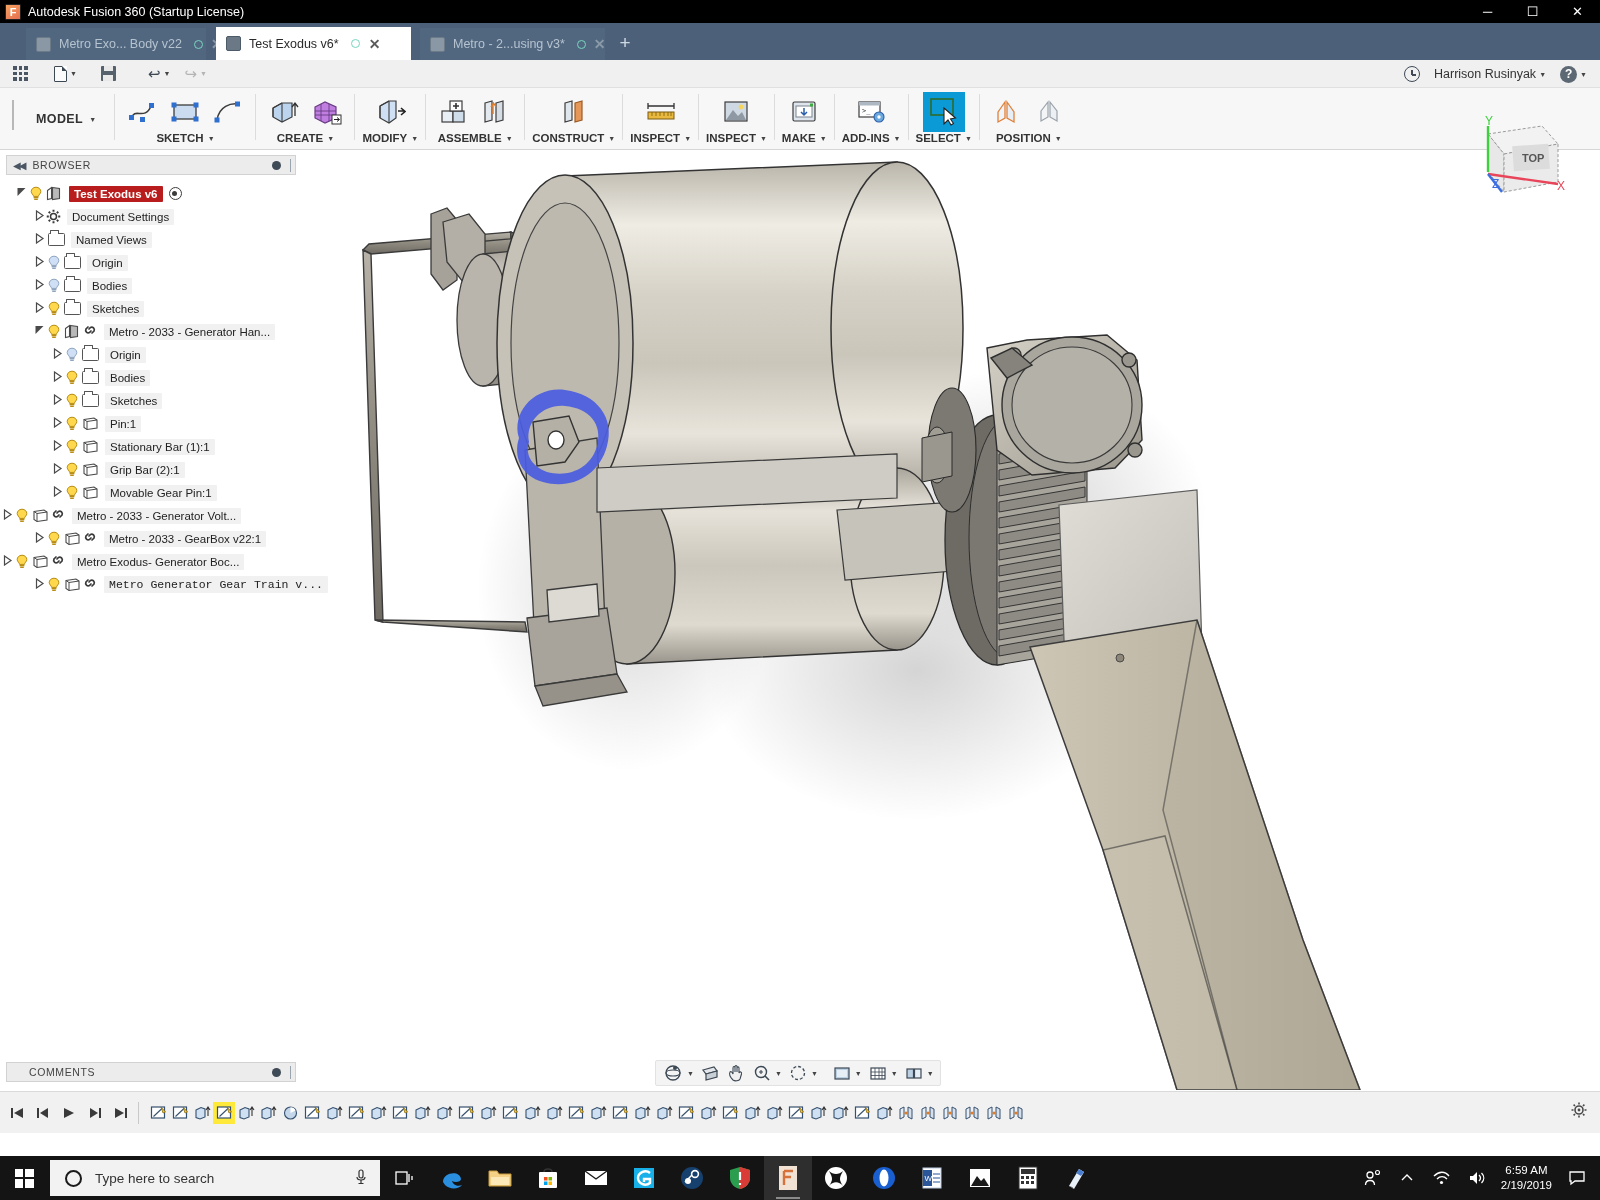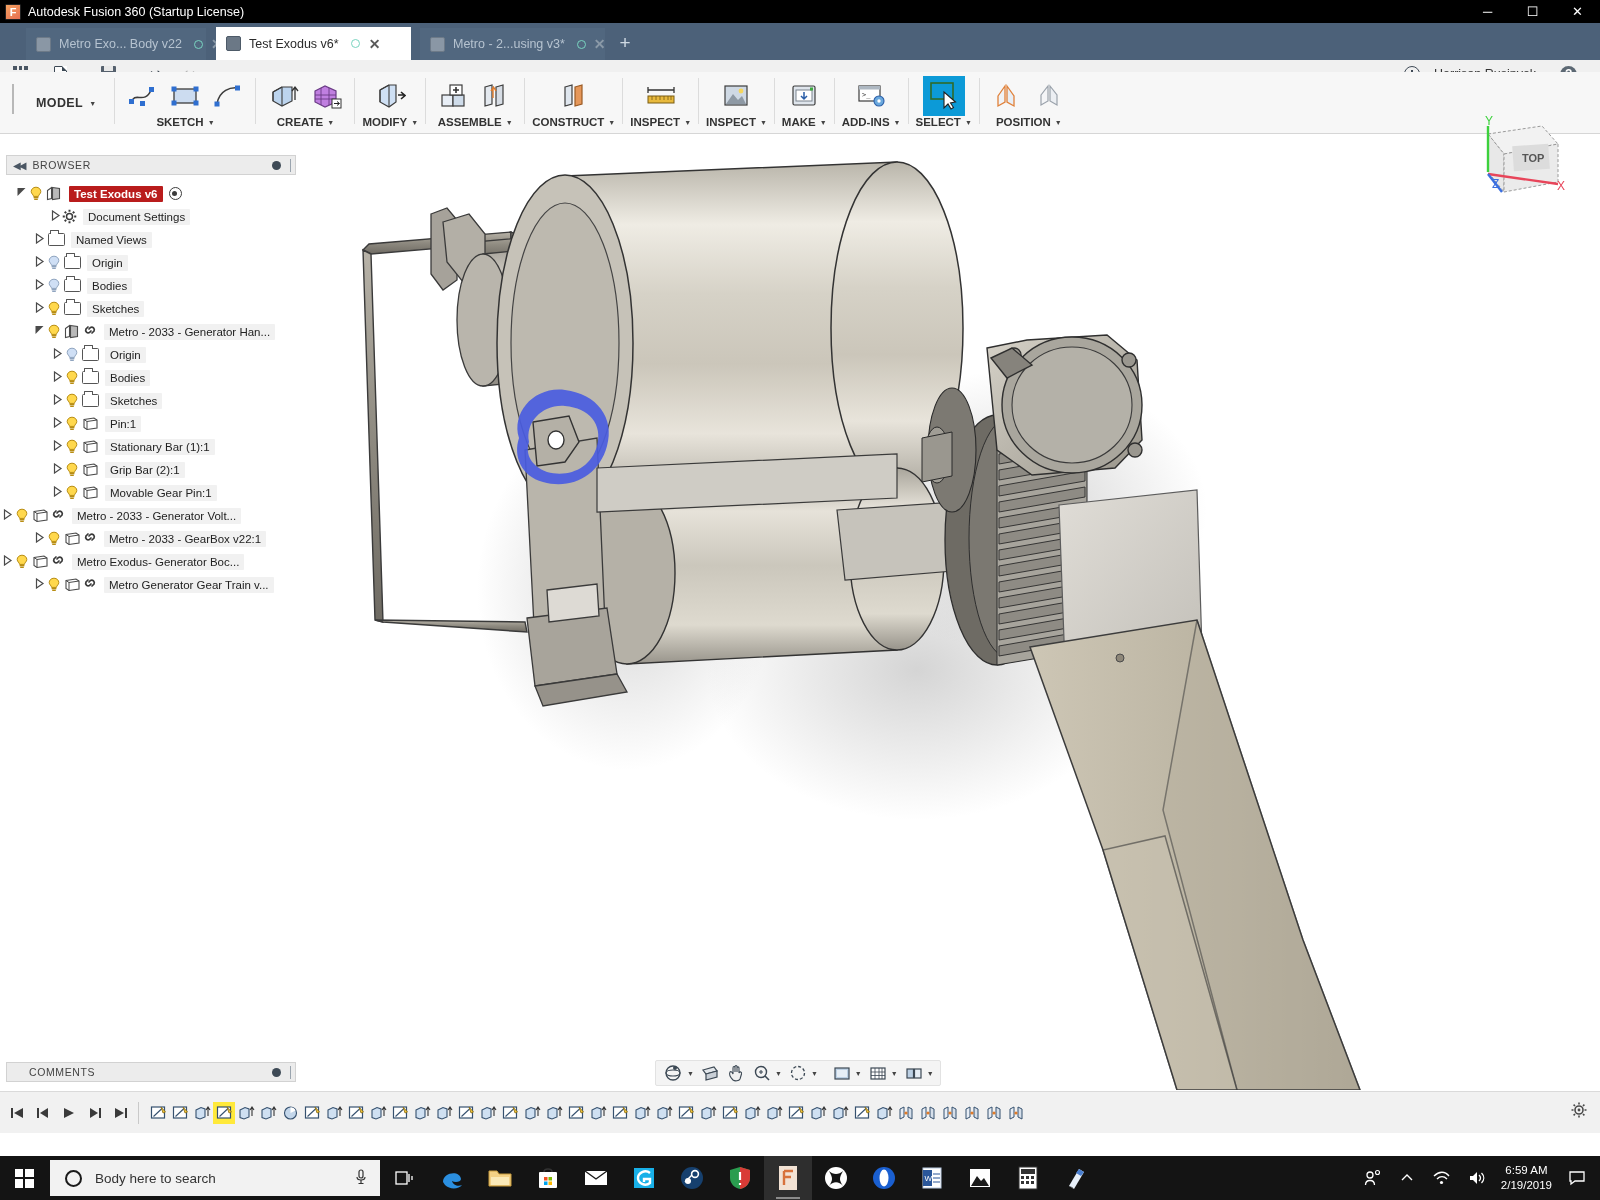--- a/index.html
+++ b/index.html
@@ -79,21 +79,21 @@
   .clockico:before { content:""; position:absolute; left:6px; top:3px; width:1.6px; height:5px; background:#3f4a56; }
   .clockico:after { content:""; position:absolute; left:6.5px; top:7px; width:4px; height:1.6px; background:#3f4a56; }
   .uname { font-size: 12.5px; color: #333; }
   .helpico {
     width: 17px; height: 17px; border-radius: 50%; background: #5c6873; color: #fff;
     font-size: 12px; font-weight: bold; text-align: center; line-height: 17px;
   }
 
   
   .ribbon {
-    position: absolute; top: 72px; left: 0; width: 1600px; height: 62px;
+    position: absolute; top: 88px; left: 0; width: 1600px; height: 62px;
     background: #f7f7f7; border-bottom: 1px solid #d6d6d6;
   }
   .ribbon-inner { position: relative; height: 62px; display: flex; align-items: flex-start; }
   .grip { width: 2px; height: 30px; border-left: 1.5px solid #b8b8b8; border-right: 1.5px solid #b8b8b8; margin: 12px 6px 0 12px; }
   .modelbtn { display: flex; align-items: center; height: 62px; padding: 0 16px; font-size: 12.5px; font-weight: bold; color: #333; letter-spacing: .4px; }
   .vsep { width: 1px; height: 46px; background: #dcdcdc; margin: 6px 2px; }
   .rgroup { display: flex; flex-direction: column; align-items: center; padding: 0 5px; }
   .ricons { display: flex; align-items: flex-end; height: 44px; padding-top: 3px; }
   .rlabel { font-size: 11.5px; color: #333; display: flex; align-items: center; font-weight: bold; }
   .rbtn { width: 42px; height: 40px; display: flex; align-items: center; justify-content: center; }
@@ -707,21 +707,21 @@
             <rect x="5.2" y="12.6" width="3.6" height="1.4" fill="#b88d12"></rect>
           </svg>
         </span>
         <span class="comp" style="margin-left: 2px;"><svg width="17" height="15" viewBox="0 0 17 15">
             <path d="M1.5 4.5 L5.5 1.5 L5.5 12.5 L1.5 13.5 Z" fill="#fff" stroke="#4a4a4a" stroke-width="1.1"></path>
             <path d="M6.5 1.5 L13.5 2.5 L13.5 12.5 L6.5 13.5 Z" fill="#b9b9b9" stroke="#4a4a4a" stroke-width="1.1"></path>
           </svg></span>
         <span class="nlabel" style="margin-left: 6px;">Test Exodus v6</span>
         <span class="radio"></span>
       </div>
-      <div class="node" style="padding-left: 48px;">
+      <div class="node" style="padding-left: 32px;">
         <span class="tri"><svg width="11" height="11" viewBox="0 0 11 11">
             <path d="M2.5 1 L9 5.5 L2.5 10 Z" fill="none" stroke="#4a4a4a" stroke-width="1.2"></path>
           </svg></span>
         <span class="gear-i"><svg width="15" height="15" viewBox="0 0 16 16">
             <circle cx="8" cy="8" r="3.2" fill="none" stroke="#3a3a3a" stroke-width="1.6"></circle>
             <g stroke="#3a3a3a" stroke-width="2.1">
               <path d="M8 .8 V3 M8 13 V15.2 M.8 8 H3 M13 8 H15.2 M2.9 2.9 L4.4 4.4 M11.6 11.6 L13.1 13.1 M13.1 2.9 L11.6 4.4 M4.4 11.6 L2.9 13.1"></path>
             </g>
           </svg></span>
         <span class="nlabel" style="margin-left: 6px;">Document Settings</span>
@@ -962,21 +962,21 @@
         <span class="comp" style="margin-left: 2px;"><svg width="17" height="15" viewBox="0 0 17 15">
             <path d="M2 3.5 L12 2 L15 4 L15 12 L5 13.5 L2 11.5 Z" fill="#fff" stroke="#4a4a4a" stroke-width="1.1"></path>
             <path d="M2 3.5 L5 5.5 L15 4 M5 5.5 L5 13.5" fill="none" stroke="#4a4a4a" stroke-width="1"></path>
           </svg></span>
         <span class="link-i"><svg width="16" height="14" viewBox="0 0 16 14">
             <path d="M6 4 L4 6 A2.6 2.6 0 0 0 7.5 9.5 L9 8" fill="none" stroke="#3a3a3a" stroke-width="1.7" stroke-linecap="round"></path>
             <path d="M10 10 L12 8 A2.6 2.6 0 0 0 8.5 4.5 L7 6" fill="none" stroke="#3a3a3a" stroke-width="1.7" stroke-linecap="round"></path>
           </svg></span>
         <span class="nlabel" style="margin-left: 6px;">Metro Exodus- Generator Boc...</span>
       </div>
-      <div class="node" style="padding-left: 32px;">
+      <div class="node" style="padding-left: 32px; font-family: Liberation Mono, monospace;">
         <span class="tri"><svg width="11" height="11" viewBox="0 0 11 11">
             <path d="M2.5 1 L9 5.5 L2.5 10 Z" fill="none" stroke="#4a4a4a" stroke-width="1.2"></path>
           </svg></span>
         <span class="bulb">
           <svg width="14" height="15" viewBox="0 0 14 15">
             <path d="M7 1.2 C10 1.2 11.8 3.4 11.8 5.6 C11.8 7.6 9.6 8.6 9.4 10.4 L4.6 10.4 C4.4 8.6 2.2 7.6 2.2 5.6 C2.2 3.4 4 1.2 7 1.2 Z" fill="#ffd84d" stroke="#b88d12" stroke-width="1"></path>
             <rect x="4.6" y="10.8" width="4.8" height="1.5" fill="#b88d12"></rect>
             <rect x="5.2" y="12.6" width="3.6" height="1.4" fill="#b88d12"></rect>
           </svg>
         </span>
@@ -1366,21 +1366,21 @@
     <div class="startbtn">
       <div class="winlogo">
           <i></i>
           <i></i>
           <i></i>
           <i></i>
         </div>
     </div>
     <div class="searchbox">
       <div class="searchcircle"></div>
-      <span>Body here to search</span>
+      <span>Type here to search</span>
       <span class="mic">
         <svg width="14" height="18" viewBox="0 0 14 18">
             <rect x="5" y="2" width="4" height="8" rx="2" fill="none" stroke="#333" stroke-width="1.2"></rect>
             <path d="M3 9 C3 13,11 13,11 9" fill="none" stroke="#333" stroke-width="1.2"></path>
             <path d="M7 12 L7 15 M4.5 15.5 H9.5" stroke="#333" stroke-width="1.2"></path>
           </svg>
       </span>
     </div>
     <div class="tb-ico">
       <svg width="20" height="18" viewBox="0 0 20 18">

